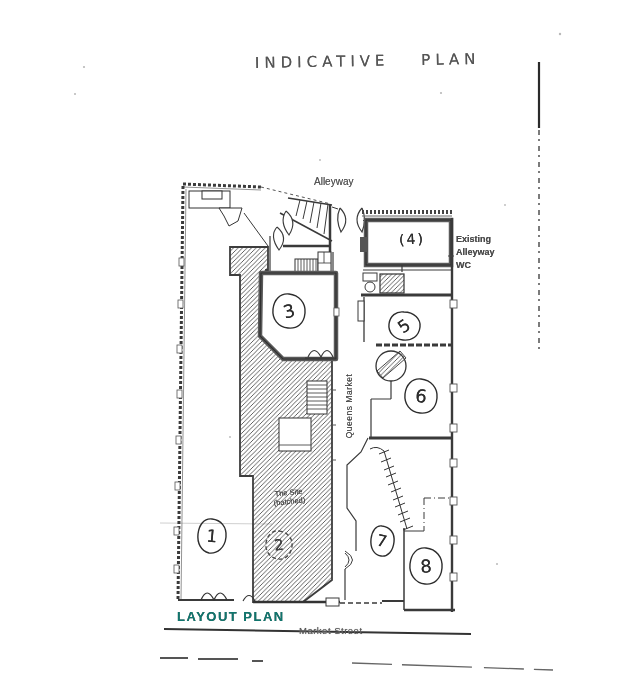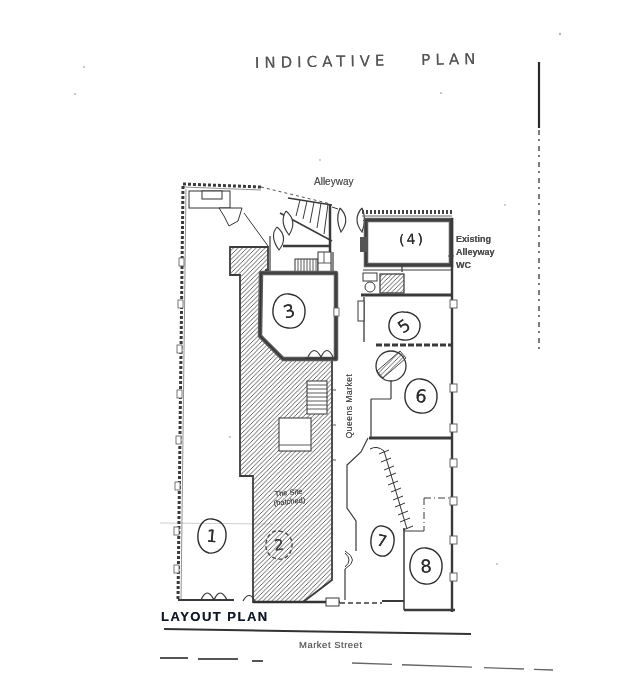--- a/index.html
+++ b/index.html
@@ -15,22 +15,22 @@
     left:255px;top:52px;font-size:15px;letter-spacing:5px;word-spacing:22px;
     color:#555;transform:rotate(-1deg);text-shadow:0 0 0.6px #666;
   }
   .alleyway{left:314px;top:176px;font-size:10px;color:#555;text-shadow:0 0 0.5px #777;}
   .wc{left:456px;top:233px;font-size:9px;line-height:13px;color:#4a4a4a;text-shadow:0 0 0.5px #666;font-weight:bold;}
   .wc div{white-space:nowrap;}
   .queens{
     left:349px;top:406px;font-size:8.5px;letter-spacing:0.5px;color:#4a4a4a;
     transform:translate(-50%,-50%) rotate(-90deg);text-shadow:0 0 0.5px #666;
   }
-  .layout{left:161px;top:609px;font-size:13px;font-weight:600;letter-spacing:1.5px;color:#0f172a;text-shadow:0 0 0.6px #555;text-align:center;}
-  .street{left:299px;top:639px;font-size:9.5px;letter-spacing:0.5px;color:#555;text-shadow:0 0 0.8px #888;}
+  .layout{left:177px;top:609px;font-size:13px;font-weight:600;letter-spacing:1.5px;color:#0f766e;text-shadow:0 0 0.6px #555;text-align:center;}
+  .street{left:299px;top:625px;font-size:9.5px;letter-spacing:0.5px;color:#555;text-shadow:0 0 0.8px #888;}
   .sitenote{
     left:289px;top:497px;font-size:7.5px;line-height:9px;color:#2f2f2f;text-align:center;
     transform:translate(-50%,-50%) rotate(-6deg);opacity:.85;text-shadow:0 0 0.5px #444;
   }
   .num{
     position:absolute;font-family:"DejaVu Sans",sans-serif;color:#2d2d2d;
     text-shadow:0 0 0.5px #444;
   }
   .n1{left:212px;top:536px;font-size:17px;transform:translate(-50%,-50%) rotate(5deg);}
   .n2{left:279px;top:545px;font-size:15px;color:#3d3d3d;transform:translate(-50%,-50%) rotate(-6deg);}

